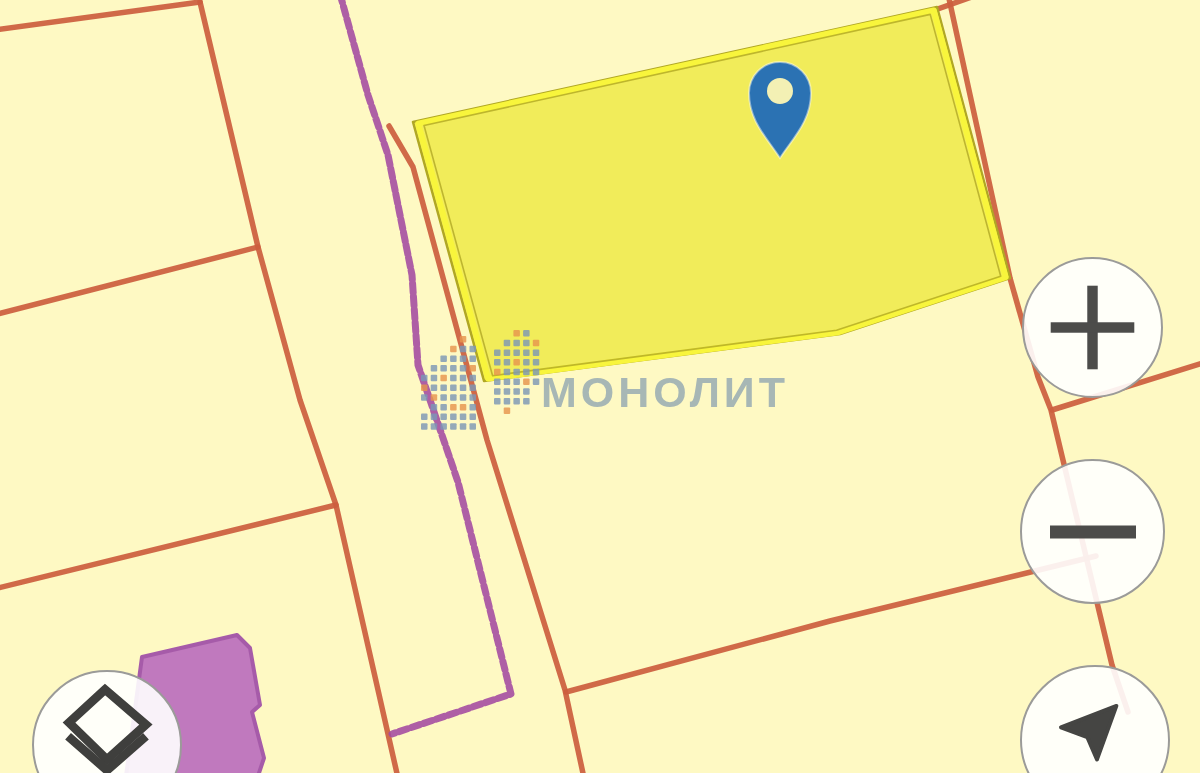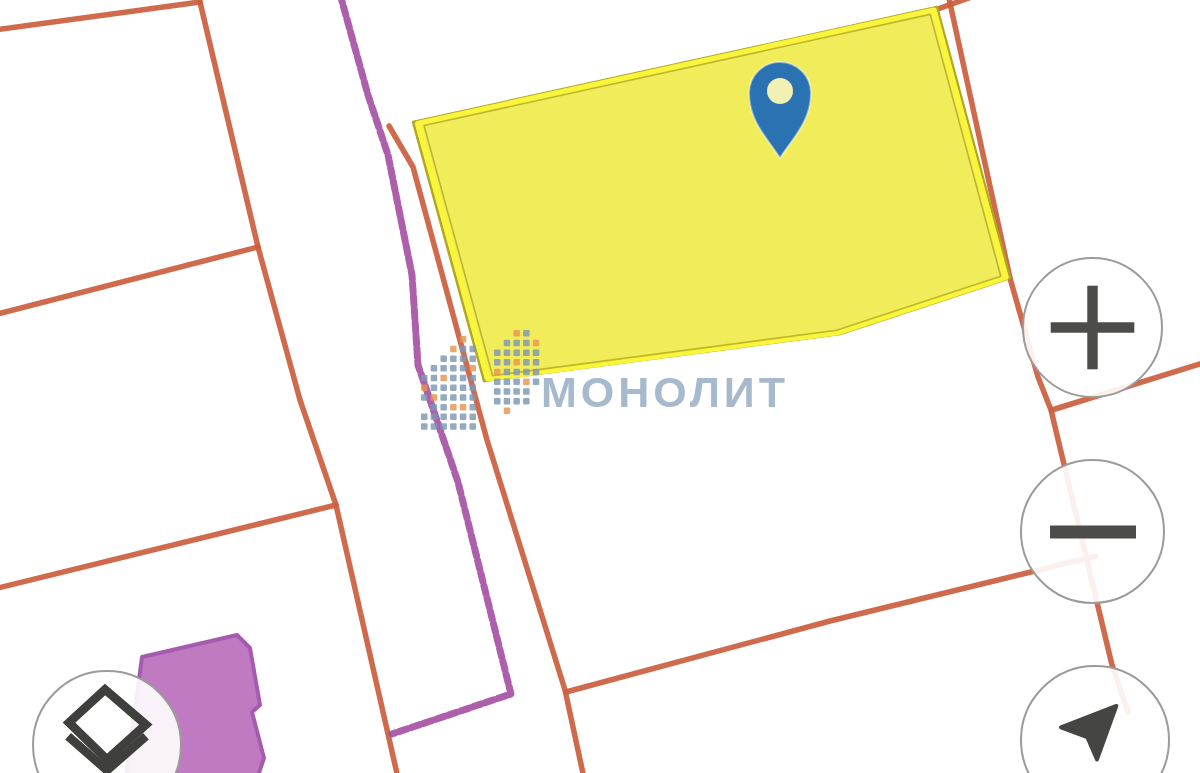--- a/index.html
+++ b/index.html
@@ -1,18 +1,18 @@
 <!DOCTYPE html>
 <html><head>
 <meta charset="utf-8">
 <style>
   html,body{margin:0;padding:0;background:#ddd;}
   .stage{
     position:relative;width:1200px;height:773px;overflow:hidden;
-    background:#ffffff;font-family:"Liberation Sans",sans-serif;
+    background:#fef9c3;font-family:"Liberation Sans",sans-serif;
     -webkit-user-select:none;user-select:none;
   }
   .stage svg.map{position:absolute;left:0;top:0;}
   .area-label{
     position:absolute;left:417px;top:387px;line-height:1;
     font-size:100px;letter-spacing:-1px;color:#161616;white-space:nowrap;
   }
   .watermark{
     position:absolute;left:541px;top:371px;line-height:1;
     font-size:43px;font-weight:bold;letter-spacing:4px;

